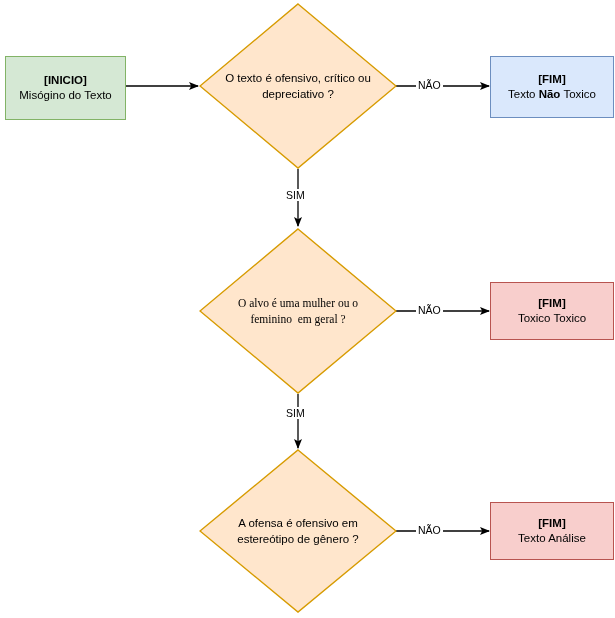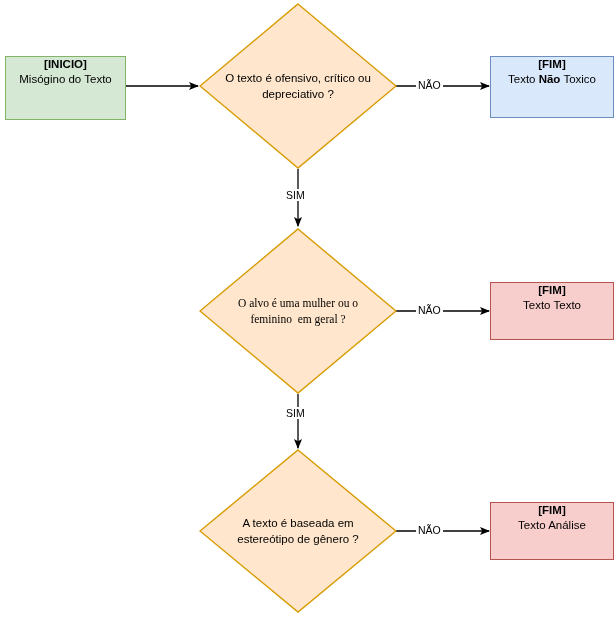--- a/index.html
+++ b/index.html
@@ -19,20 +19,21 @@
     overflow: hidden;
   }
 
   
   .box {
     position: absolute;
     box-sizing: border-box;
     border-width: 1px;
     border-style: solid;
     display: flex;
+    align-items: center;
     justify-content: center;
   }
   .box .label {
     text-align: center;
     font-size: 11.5px;
     line-height: 15px;
     color: #000;
     padding: 0 4px;
   }
   .box.start  { background: #d5e8d4; border-color: #82b366; }
@@ -140,29 +141,29 @@
     <svg class="diamond-shape" viewBox="0 0 198 166" preserveAspectRatio="none">
       <polygon points="99,1 197,83 99,165 1,83" fill="#ffe6cc" stroke="#d79b00" stroke-width="1.4"></polygon>
     </svg>
     <div class="diamond-label">O alvo é uma mulher ou o
 feminino  em geral ?</div>
   </div>
 
   <div class="box red" style="left:490px; top:282px; width:124px; height:58px;">
     <div class="label">
       <div style="font-weight:bold;">[FIM]</div>
-      <div>Texto Texto</div>
+      <div>Toxico Toxico</div>
     </div>
   </div>
 
   <div class="diamond-wrap" style="left:199px; top:449px; width:198px; height:164px;">
     <svg class="diamond-shape" viewBox="0 0 198 164" preserveAspectRatio="none">
       <polygon points="99,1 197,82 99,163 1,82" fill="#ffe6cc" stroke="#d79b00" stroke-width="1.4"></polygon>
     </svg>
-    <div class="diamond-label">A texto é baseada em
+    <div class="diamond-label">A ofensa é ofensivo em
 estereótipo de gênero ?</div>
   </div>
 
   <div class="box red" style="left:490px; top:502px; width:124px; height:58px;">
     <div class="label">
       <div style="font-weight:bold;">[FIM]</div>
       <div>Texto Análise</div>
     </div>
   </div>
 

